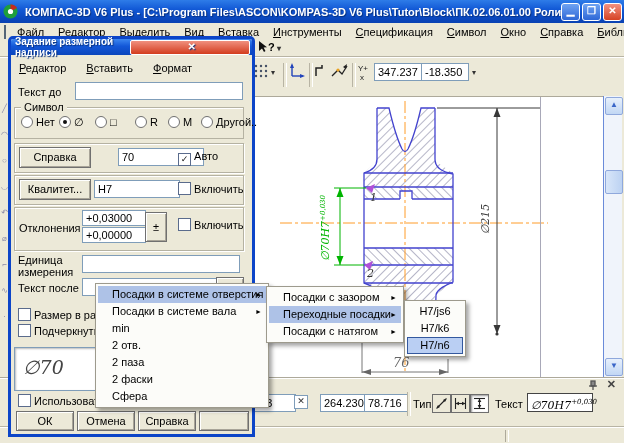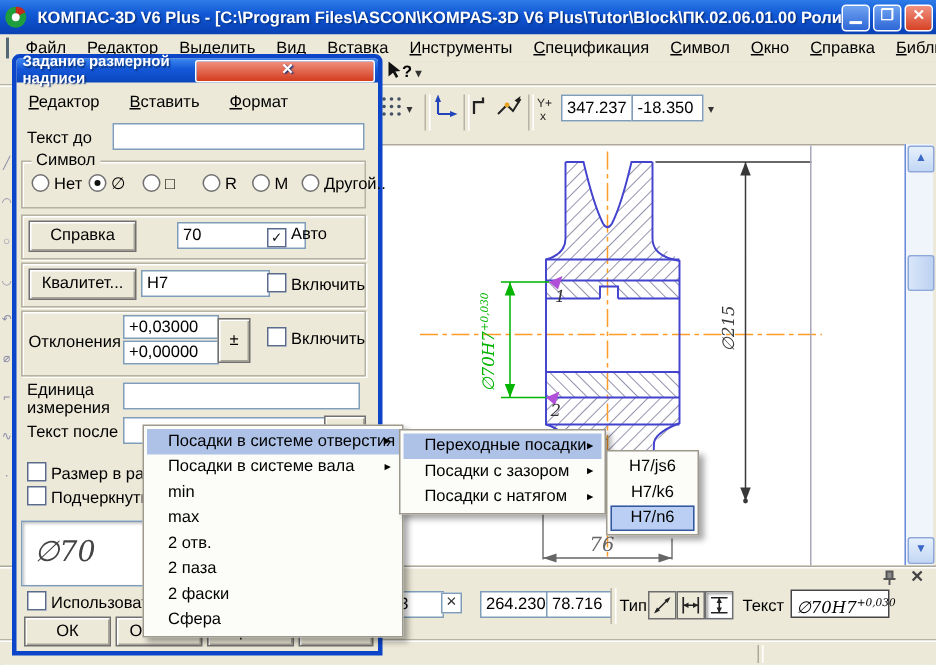--- a/index.html
+++ b/index.html
@@ -356,30 +356,29 @@
       <span class="btn" style="left:66px;top:356px;width:56px;height:18px;line-height:18px;">Отмена</span>
       <span class="btn" style="left:127px;top:356px;width:56px;height:18px;line-height:18px;">Справка</span>
       <span class="btn" style="left:188px;top:356px;width:48px;height:18px;line-height:18px;"></span>
     </div>
   </div>
 
   <div class="pmenu" style="left:95px;top:283px;width:168px;">
     <div class="pitem hl"><span>Посадки в системе отверстия</span><span class="arr">►</span></div>
     <div class="pitem"><span>Посадки в системе вала</span><span class="arr">►</span></div>
     <div class="pitem"><span>min</span></div>
-    <div class="pitem"><span>max</span></div>
     <div class="pitem"><span>2 отв.</span></div>
     <div class="pitem"><span>2 паза</span></div>
     <div class="pitem"><span>2 фаски</span></div>
     <div class="pitem"><span>Сфера</span></div>
   </div>
 
   <div class="pmenu" style="left:266px;top:286px;width:132px;">
+    <div class="pitem"><span>Посадки с зазором</span><span class="arr">►</span></div>
     <div class="pitem hl"><span>Переходные посадки</span><span class="arr">►</span></div>
-    <div class="pitem"><span>Посадки с зазором</span><span class="arr">►</span></div>
     <div class="pitem"><span>Посадки с натягом</span><span class="arr">►</span></div>
   </div>
 
   <div class="pmenu" style="left:404px;top:300px;width:56px;">
     <div class="pitem" style="padding:0 6px;text-align:center;"><span>H7/js6</span></div>
     <div class="pitem" style="padding:0 6px;text-align:center;"><span>H7/k6</span></div>
     <div class="pitem selbox"><span>H7/n6</span></div>
   </div>
 
 </div>

